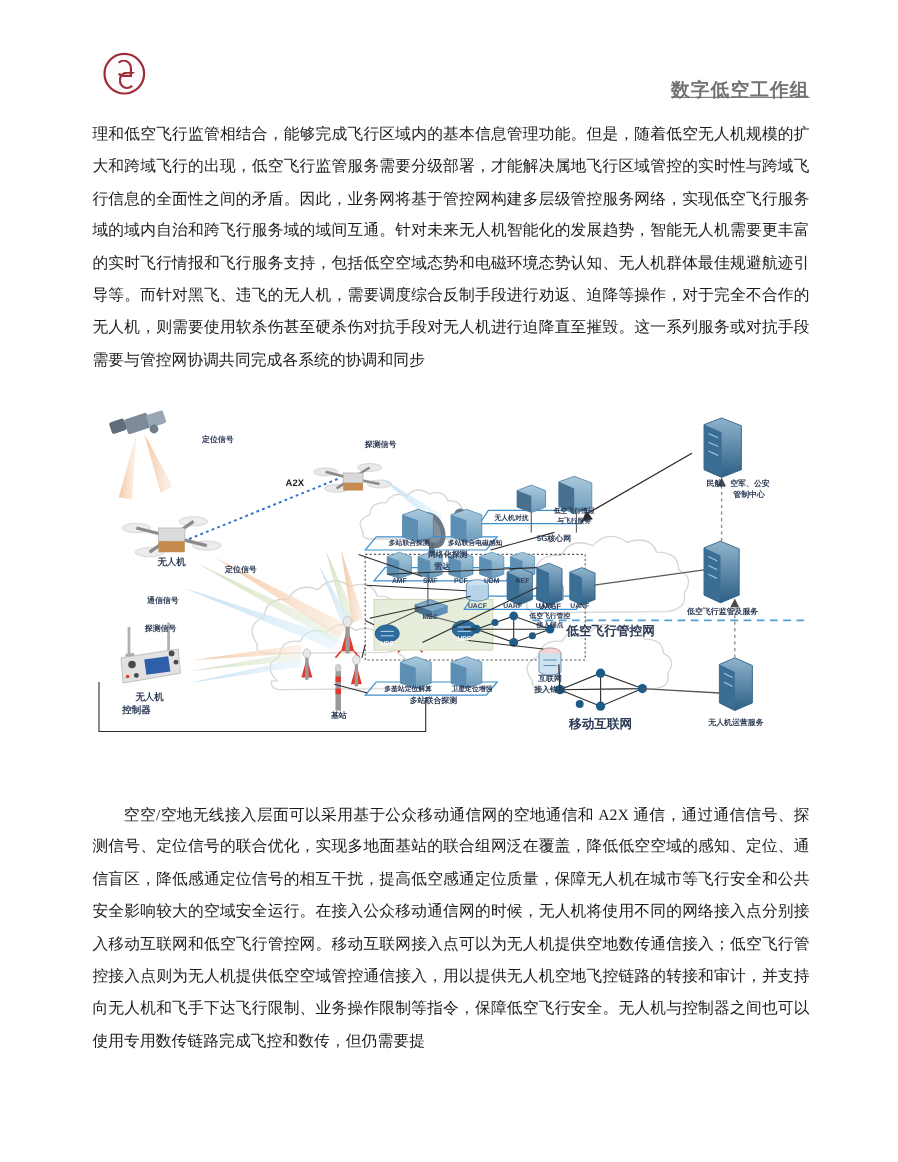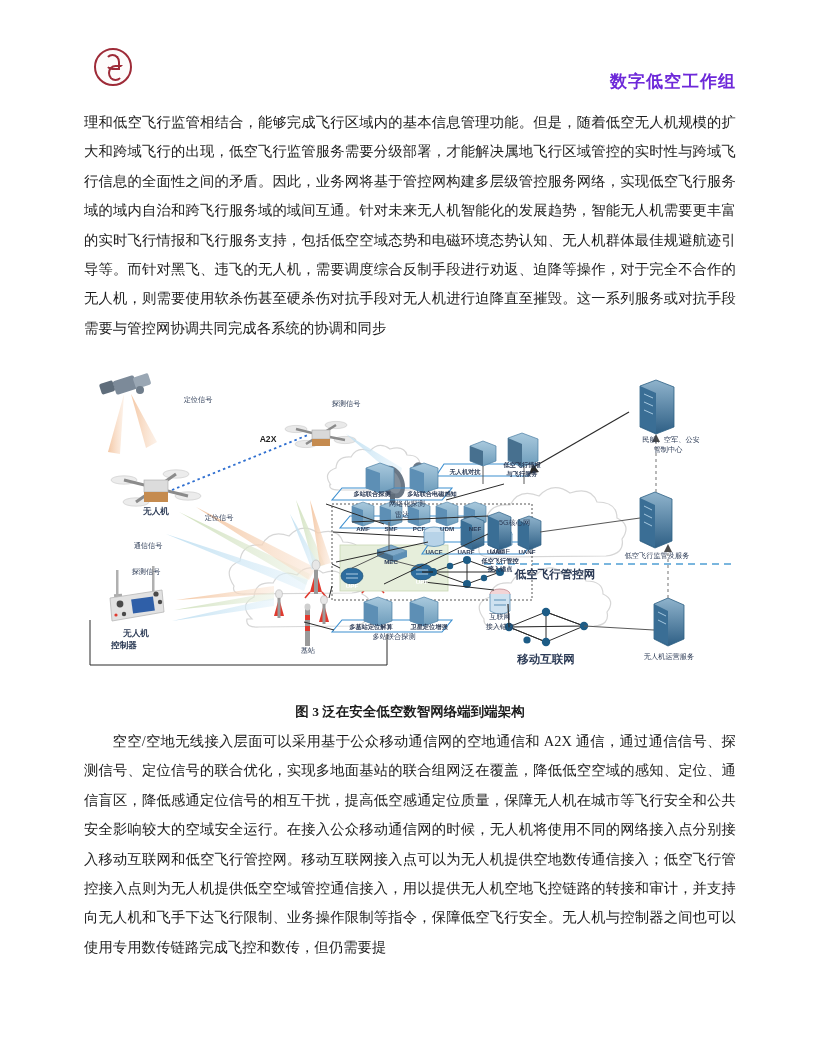--- a/index.html
+++ b/index.html
@@ -82,22 +82,23 @@
     letter-spacing: 1.55px;
     margin-top: 2px;
   }
   .header-right {
     position: absolute;
     right: 0px;
     top: 24px;
     font-family: "Liberation Serif", serif;
     font-size: 17px;
     font-weight: bold;
-    color: #6d28d9;
+    color: #737373;
     letter-spacing: 1px;
+    text-decoration: underline;
   }
 
   
   .body-text {
     position: absolute;
     left: 84px;
     width: 652px;
     font-family: "Liberation Serif", "DejaVu Serif", serif;
     font-size: 14.3px;
     line-height: 29.4px;
@@ -133,21 +134,21 @@
   }
   .fig-svg { position: absolute; left: 0; top: 0; }
 
   .fig-label {
     position: absolute;
     font-family: "Liberation Sans", "DejaVu Sans", sans-serif;
     color: #2b3a55;
     white-space: nowrap;
     line-height: 1.18;
   }
-  .lbl-sm { font-size: 7.2px; font-weight: normal; }
+  .lbl-sm { font-size: 7.2px; font-weight: bold; }
   .lbl-xs { font-size: 6.2px; font-weight: bold; }
   .lbl-md { font-size: 8.6px; font-weight: bold; }
   .lbl-lg { font-size: 11.5px; font-weight: bold; }
   .ctr { text-align: center; transform: translateX(-50%); }
 
   
   .page-number {
     position: absolute;
     left: 0;
     top: 970px;
@@ -515,21 +516,21 @@
     <div class="fig-label lbl-sm ctr" style="left:64px; top:170px;">通信信号</div>
     <div class="fig-label lbl-sm ctr" style="left:62px; top:196px;">探测信号</div>
     <div class="fig-label lbl-md ctr" style="left:52px; top:256px;">无人机</div>
     <div class="fig-label lbl-md ctr" style="left:40px; top:268px;">控制器</div>
     <div class="fig-label lbl-sm ctr" style="left:224px; top:275px;">基站</div>
 
     <div class="fig-label lbl-xs ctr" style="left:288px; top:118px;">多站联合探测</div>
     <div class="fig-label lbl-xs ctr" style="left:348px; top:118px;">多站联合电磁感知</div>
     <div class="fig-label lbl-sm ctr" style="left:310px; top:128px;padding-left:26px;">网络化探测</div>
 
-    <div class="fig-label lbl-sm" style="left:404px; top:147px;margin-left:11px;">5G核心网</div>
+    <div class="fig-label lbl-sm" style="left:404px; top:114px;">5G核心网</div>
     <div class="fig-label lbl-xs ctr" style="left:279px; top:153px;">AMF</div>
     <div class="fig-label lbl-xs ctr" style="left:307px; top:153px;">SMF</div>
     <div class="fig-label lbl-xs ctr" style="left:335px; top:153px;">PCF</div>
     <div class="fig-label lbl-xs ctr" style="left:363px; top:153px;">UDM</div>
     <div class="fig-label lbl-xs ctr" style="left:391px; top:153px;">NEF</div>
     <div class="fig-label lbl-xs ctr" style="left:268px; top:210px; color:#ffffff;">UPF</div>
     <div class="fig-label lbl-xs ctr" style="left:307px; top:186px;">MEC</div>
     <div class="fig-label lbl-xs ctr" style="left:338px; top:206px; color:#ffffff;">UPF</div>
 
     <div class="fig-label lbl-xs ctr" style="left:287px; top:251px;">多基站定位解算</div>
@@ -549,23 +550,22 @@
 
     <div class="fig-label lbl-xs ctr" style="left:350px; top:176px;">UACF</div>
     <div class="fig-label lbl-xs ctr" style="left:382px; top:176px;">UARF</div>
     <div class="fig-label lbl-xs ctr" style="left:412px; top:176px;">UAMF</div>
     <div class="fig-label lbl-xs ctr" style="left:443px; top:176px;">UANF</div>
 
     <div class="fig-label lbl-lg ctr" style="left:471px; top:196px;">低空飞行管控网</div>
     <div class="fig-label lbl-lg ctr" style="left:462px; top:281px;">移动互联网</div>
 
     <div class="fig-label lbl-sm ctr" style="left:572px; top:64px;padding-left:30px;">民航、空军、公安</div>
-    <div class="fig-label lbl-sm ctr" style="left:584px; top:74px;">管制中心</div>
+    <div class="fig-label lbl-sm ctr" style="left:597px; top:74px;">管制中心</div>
     <div class="fig-label lbl-sm ctr" style="left:573px; top:180px;">低空飞行监管及服务</div>
     <div class="fig-label lbl-sm ctr" style="left:585px; top:281px;">无人机运营服务</div>
   </div>
 
-  <div class="fig-caption">图 3 泛在安全低空数智网络端到端架构</div>
 
   <div class="body-text indent" id="para-3">空空/空地无线接入层面可以采用基于公众移动通信网的空地通信和 A2X 通信，通过通信信号、探测信号、定位信号的联合优化，实现多地面基站的联合组网泛在覆盖，降低低空空域的感知、定位、通信盲区，降低感通定位信号的相互干扰，提高低空感通定位质量，保障无人机在城市等飞行安全和公共安全影响较大的空域安全运行。在接入公众移动通信网的时候，无人机将使用不同的网络接入点分别接入移动互联网和低空飞行管控网。移动互联网接入点可以为无人机提供空地数传通信接入；低空飞行管控接入点则为无人机提供低空空域管控通信接入，用以提供无人机空地飞控链路的转接和审计，并支持向无人机和飞手下达飞行限制、业务操作限制等指令，保障低空飞行安全。无人机与控制器之间也可以使用专用数传链路完成飞控和数传，但仍需要提</div>
 
 
 </div>
 
 </body></html>

